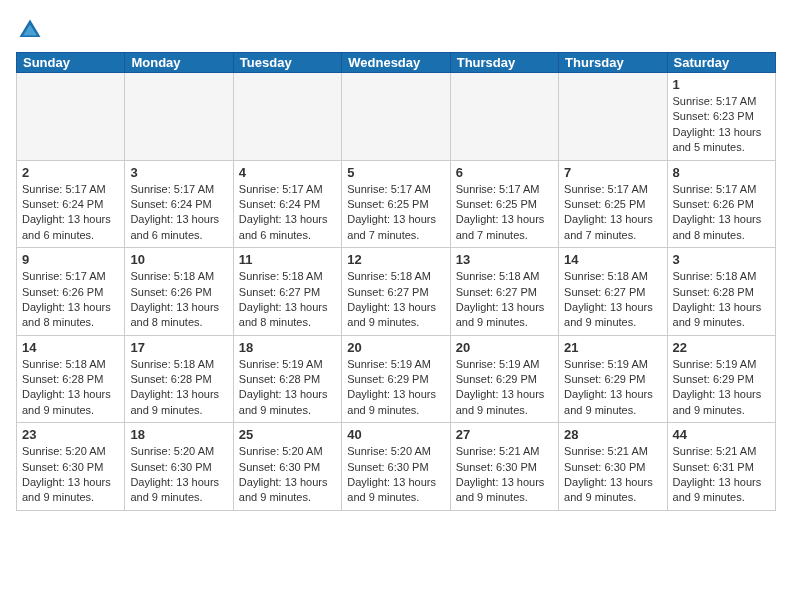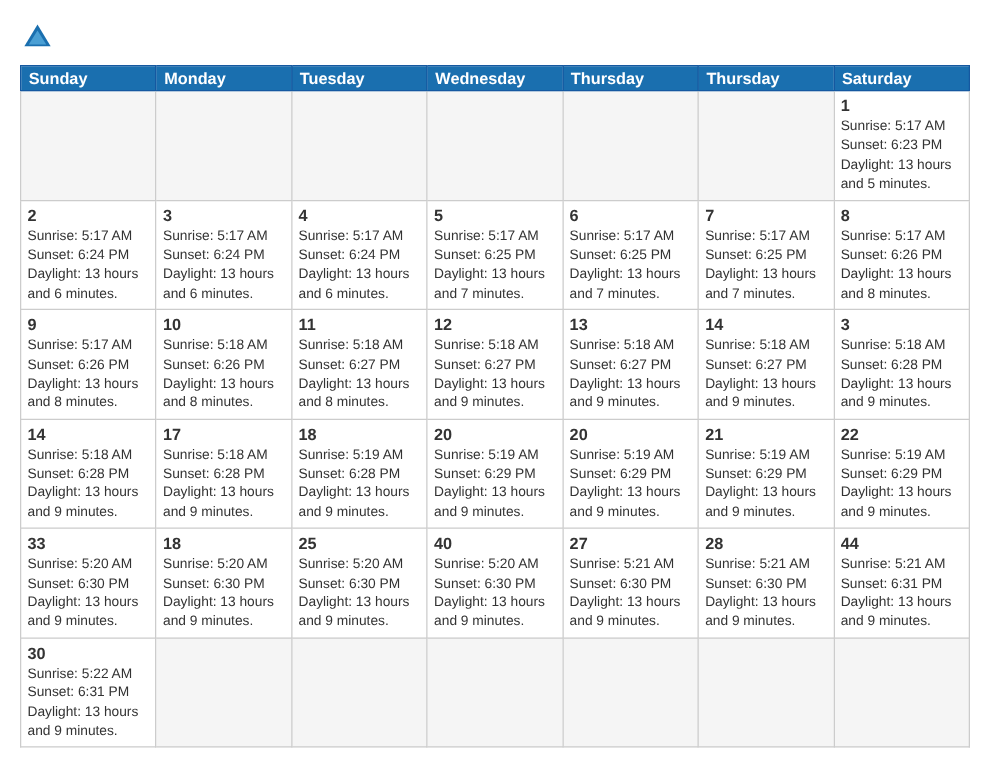--- a/index.html
+++ b/index.html
@@ -262,21 +262,21 @@
         </td>
         <td>
           <div class="day-number">22</div>
           <div class="day-info" style="white-space: pre-line;">Sunrise: 5:19 AM
 Sunset: 6:29 PM
 Daylight: 13 hours and 9 minutes.</div>
         </td>
       </tr>
       <tr>
         <td>
-          <div class="day-number">33</div>
+          <div class="day-number">23</div>
           <div class="day-info" style="white-space: pre-line;">Sunrise: 5:20 AM
 Sunset: 6:30 PM
 Daylight: 13 hours and 9 minutes.</div>
         </td>
         <td>
           <div class="day-number">18</div>
           <div class="day-info" style="white-space: pre-line;">Sunrise: 5:20 AM
 Sunset: 6:30 PM
 Daylight: 13 hours and 9 minutes.</div>
         </td>
@@ -303,29 +303,15 @@
           <div class="day-info" style="white-space: pre-line;">Sunrise: 5:21 AM
 Sunset: 6:30 PM
 Daylight: 13 hours and 9 minutes.</div>
         </td>
         <td>
           <div class="day-number">44</div>
           <div class="day-info" style="white-space: pre-line;">Sunrise: 5:21 AM
 Sunset: 6:31 PM
 Daylight: 13 hours and 9 minutes.</div>
         </td>
-      </tr>
-      <tr class="last-row">
-        <td class="has-data">
-          <div class="day-number">30</div>
-          <div class="day-info" style="white-space: pre-line;">Sunrise: 5:22 AM
-Sunset: 6:31 PM
-Daylight: 13 hours and 9 minutes.</div>
-        </td>
-        <td class="empty"></td>
-        <td class="empty"></td>
-        <td class="empty"></td>
-        <td class="empty"></td>
-        <td class="empty"></td>
-        <td class="empty"></td>
       </tr>
     </tbody>
 </table>
 
 </body></html>

